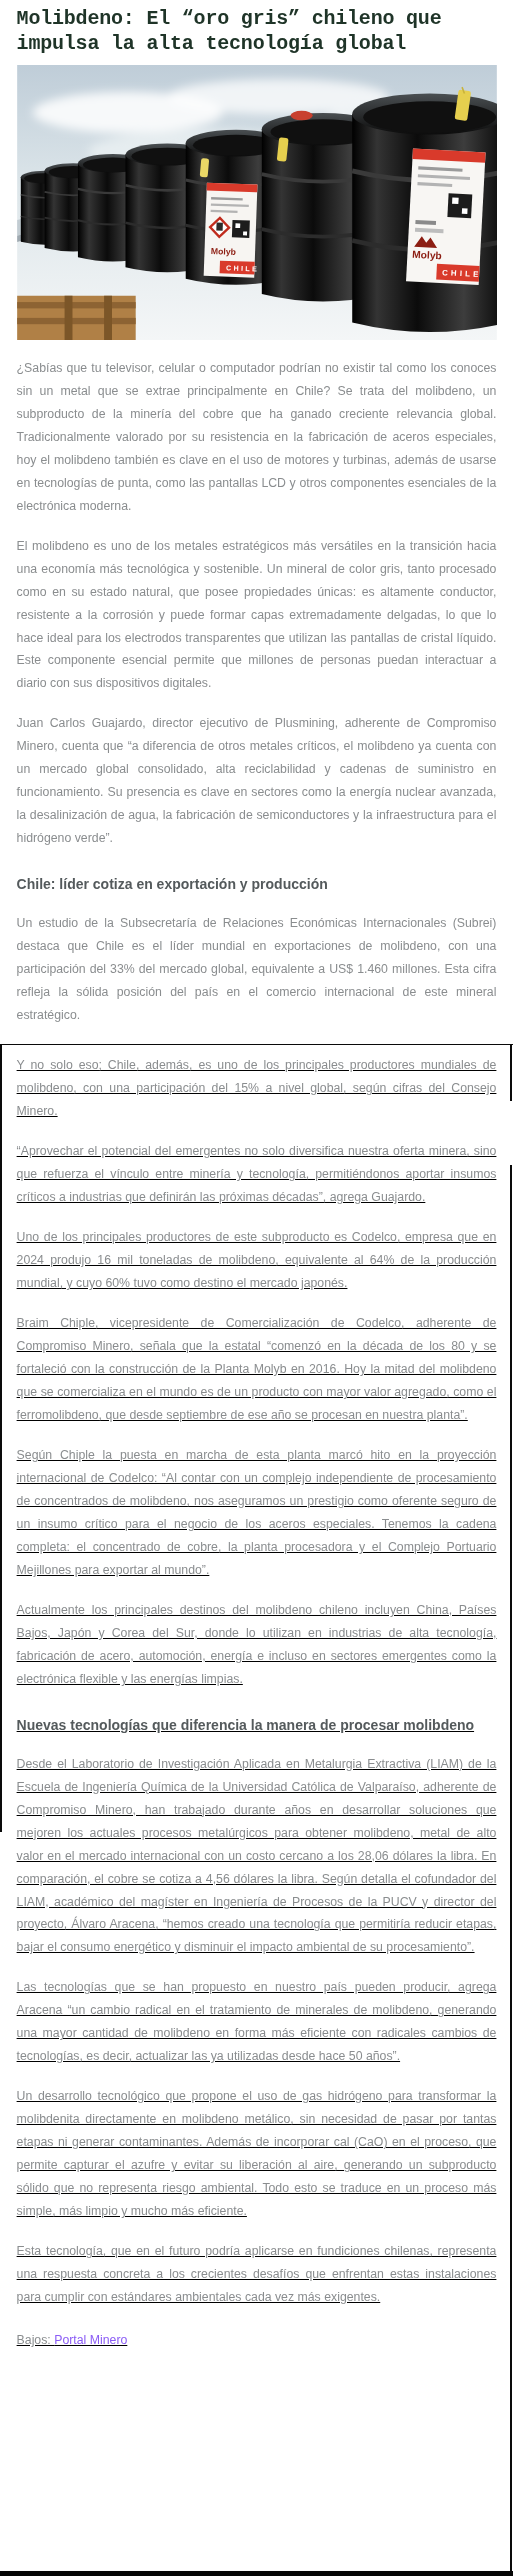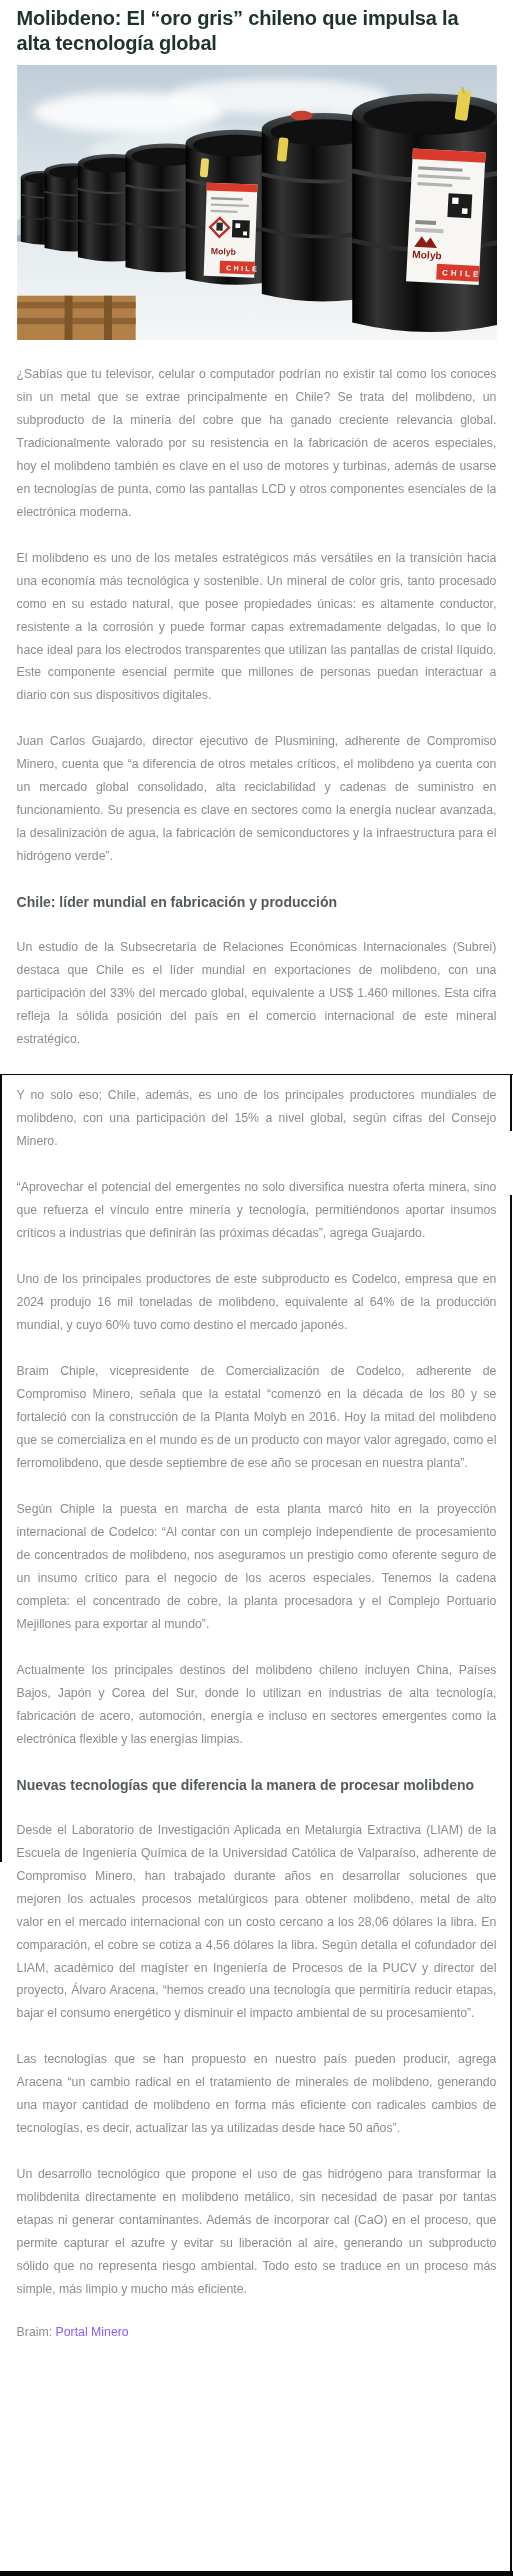--- a/index.html
+++ b/index.html
@@ -1,29 +1,29 @@
 <!DOCTYPE html>
 <html lang="es" style="font-size:12.7px"><head>
 <meta charset="utf-8">
 <style>
   html,body{margin:0;padding:0;background:#ffffff;}
   body{font-family:"Liberation Sans","DejaVu Sans",sans-serif;}
   .page{position:relative;width:513px;min-height:2576px;margin:0;background:#fff;
         display:flex;flex-direction:column;overflow:hidden;}
   .content{padding:0 16.6px;}
-  h1.title{font-family:Liberation Sans, sans-serif;
+  h1.title{font-family:Liberation Mono, monospace;
            font-weight:700;font-size:20px;line-height:1.26;color:#1f3428;
            letter-spacing:-0.2px;margin:6.3px 0 8px 0;}
   figure.hero{margin:0 0 6.3px 0;padding:0;}
   figure.hero svg{display:block;width:480px;height:275px;}
   p.body-p{color:#8a8d8f;font-size:12.3px;line-height:1.87;text-align:justify;
-           margin:23px 0;font-weight:400;}
+           margin:17px 0;font-weight:400;}
   h2.sub{color:#545a5c;font-size:14px;font-weight:700;margin:25px 0 4.7px 0;line-height:1.4;}
   .outlined-block{position:relative;flex:1 1 auto;border-top:1.6px solid #0a0a0a;}
-  .outlined-block .inner{padding:0 16.6px 36px 16.6px;}
+  .outlined-block .inner{padding:0 16.6px 36px 16.6px;text-decoration:underline;}
   .outlined-block .inner > p.body-p:first-child{margin-top:9.5px;}
   .edge-left{position:absolute;top:0;left:0;width:1.6px;height:787px;background:#0a0a0a;}
   .edge-right-a{position:absolute;top:0;right:0.8px;width:2.4px;height:56px;background:#0a0a0a;}
   .edge-right-b{position:absolute;top:120px;bottom:0;right:0.8px;width:2.4px;background:#0a0a0a;}
   .bottom-bar{position:absolute;bottom:0;left:0;right:0;height:4.7px;background:#060606;}
   .source{color:#8a8d8f;font-size:12.3px;margin:24px 0 0 0;}
   .source a{color:#8b5cf6;text-decoration:none;cursor:pointer;}
 </style>
 </head>
 <body>
@@ -135,41 +135,42 @@
           <rect x="330" y="92" width="12" height="30" rx="3" fill="#e6cf4e" transform="rotate(6 336 107)"></rect>
           <rect x="232" y="118" width="10" height="24" rx="3" fill="#ead766" transform="rotate(5 237 130)"></rect>
           <line x1="563" y1="28" x2="566" y2="36" stroke="#c9b23a" stroke-width="2"></line>
         </g>
       </svg>
     </figure>
 
     <p class="body-p">¿Sabías que tu televisor, celular o computador podrían no existir tal como los conoces sin un metal que se extrae principalmente en Chile? Se trata del molibdeno, un subproducto de la minería del cobre que ha ganado creciente relevancia global. Tradicionalmente valorado por su resistencia en la fabricación de aceros especiales, hoy el molibdeno también es clave en el uso de motores y turbinas, además de usarse en tecnologías de punta, como las pantallas LCD y otros componentes esenciales de la electrónica moderna.</p>
     <p class="body-p">El molibdeno es uno de los metales estratégicos más versátiles en la transición hacia una economía más tecnológica y sostenible. Un mineral de color gris, tanto procesado como en su estado natural, que posee propiedades únicas: es altamente conductor, resistente a la corrosión y puede formar capas extremadamente delgadas, lo que lo hace ideal para los electrodos transparentes que utilizan las pantallas de cristal líquido. Este componente esencial permite que millones de personas puedan interactuar a diario con sus dispositivos digitales.</p>
     <p class="body-p">Juan Carlos Guajardo, director ejecutivo de Plusmining, adherente de Compromiso Minero, cuenta que “a diferencia de otros metales críticos, el molibdeno ya cuenta con un mercado global consolidado, alta reciclabilidad y cadenas de suministro en funcionamiento. Su presencia es clave en sectores como la energía nuclear avanzada, la desalinización de agua, la fabricación de semiconductores y la infraestructura para el hidrógeno verde”.</p>
-    <h2 class="sub">Chile: líder mundial en fabricación y producción</h2>
+    <h2 class="sub">Chile: líder cotiza en exportación y producción</h2>
     <p class="body-p">Un estudio de la Subsecretaría de Relaciones Económicas Internacionales (Subrei) destaca que Chile es el líder mundial en exportaciones de molibdeno, con una participación del 33% del mercado global, equivalente a US$ 1.460 millones. Esta cifra refleja la sólida posición del país en el comercio internacional de este mineral estratégico.</p>
   </div>
 
   <div class="outlined-block">
     <div class="edge-left"></div>
     <div class="edge-right-a"></div>
     <div class="edge-right-b"></div>
 
     <div class="inner">
       <p class="body-p">Y no solo eso; Chile, además, es uno de los principales productores mundiales de molibdeno, con una participación del 15% a nivel global, según cifras del Consejo Minero.</p>
       <p class="body-p">“Aprovechar el potencial del emergentes no solo diversifica nuestra oferta minera, sino que refuerza el vínculo entre minería y tecnología, permitiéndonos aportar insumos críticos a industrias que definirán las próximas décadas”, agrega Guajardo.</p>
       <p class="body-p">Uno de los principales productores de este subproducto es Codelco, empresa que en 2024 produjo 16 mil toneladas de molibdeno, equivalente al 64% de la producción mundial, y cuyo 60% tuvo como destino el mercado japonés.</p>
       <p class="body-p">Braim Chiple, vicepresidente de Comercialización de Codelco, adherente de Compromiso Minero, señala que la estatal “comenzó en la década de los 80 y se fortaleció con la construcción de la Planta Molyb en 2016. Hoy la mitad del molibdeno que se comercializa en el mundo es de un producto con mayor valor agregado, como el ferromolibdeno, que desde septiembre de ese año se procesan en nuestra planta”.</p>
       <p class="body-p">Según Chiple la puesta en marcha de esta planta marcó hito en la proyección internacional de Codelco: “Al contar con un complejo independiente de procesamiento de concentrados de molibdeno, nos aseguramos un prestigio como oferente seguro de un insumo crítico para el negocio de los aceros especiales. Tenemos la cadena completa: el concentrado de cobre, la planta procesadora y el Complejo Portuario Mejillones para exportar al mundo”.</p>
       <p class="body-p">Actualmente los principales destinos del molibdeno chileno incluyen China, Países Bajos, Japón y Corea del Sur, donde lo utilizan en industrias de alta tecnología, fabricación de acero, automoción, energía e incluso en sectores emergentes como la electrónica flexible y las energías limpias.</p>
       <h2 class="sub">Nuevas tecnologías que diferencia la manera de procesar molibdeno</h2>
       <p class="body-p">Desde el Laboratorio de Investigación Aplicada en Metalurgia Extractiva (LIAM) de la Escuela de Ingeniería Química de la Universidad Católica de Valparaíso, adherente de Compromiso Minero, han trabajado durante años en desarrollar soluciones que mejoren los actuales procesos metalúrgicos para obtener molibdeno, metal de alto valor en el mercado internacional con un costo cercano a los 28,06 dólares la libra. En comparación, el cobre se cotiza a 4,56 dólares la libra. Según detalla el cofundador del LIAM, académico del magíster en Ingeniería de Procesos de la PUCV y director del proyecto, Álvaro Aracena, “hemos creado una tecnología que permitiría reducir etapas, bajar el consumo energético y disminuir el impacto ambiental de su procesamiento”.</p>
       <p class="body-p">Las tecnologías que se han propuesto en nuestro país pueden producir, agrega Aracena “un cambio radical en el tratamiento de minerales de molibdeno, generando una mayor cantidad de molibdeno en forma más eficiente con radicales cambios de tecnologías, es decir, actualizar las ya utilizadas desde hace 50 años”.</p>
       <p class="body-p">Un desarrollo tecnológico que propone el uso de gas hidrógeno para transformar la molibdenita directamente en molibdeno metálico, sin necesidad de pasar por tantas etapas ni generar contaminantes. Además de incorporar cal (CaO) en el proceso, que permite capturar el azufre y evitar su liberación al aire, generando un subproducto sólido que no representa riesgo ambiental. Todo esto se traduce en un proceso más simple, más limpio y mucho más eficiente.</p>
+      <p class="body-p">Esta tecnología, que en el futuro podría aplicarse en fundiciones chilenas, representa una respuesta concreta a los crecientes desafíos que enfrentan estas instalaciones para cumplir con estándares ambientales cada vez más exigentes.</p>
 
-      <p class="source"><span>Braim: </span><a href="#">Portal Minero</a></p>
+      <p class="source"><span>Bajos: </span><a href="#">Portal Minero</a></p>
     </div>
 
     <div class="bottom-bar"></div>
   </div>
 
 </div>
 
 
 </body></html>

